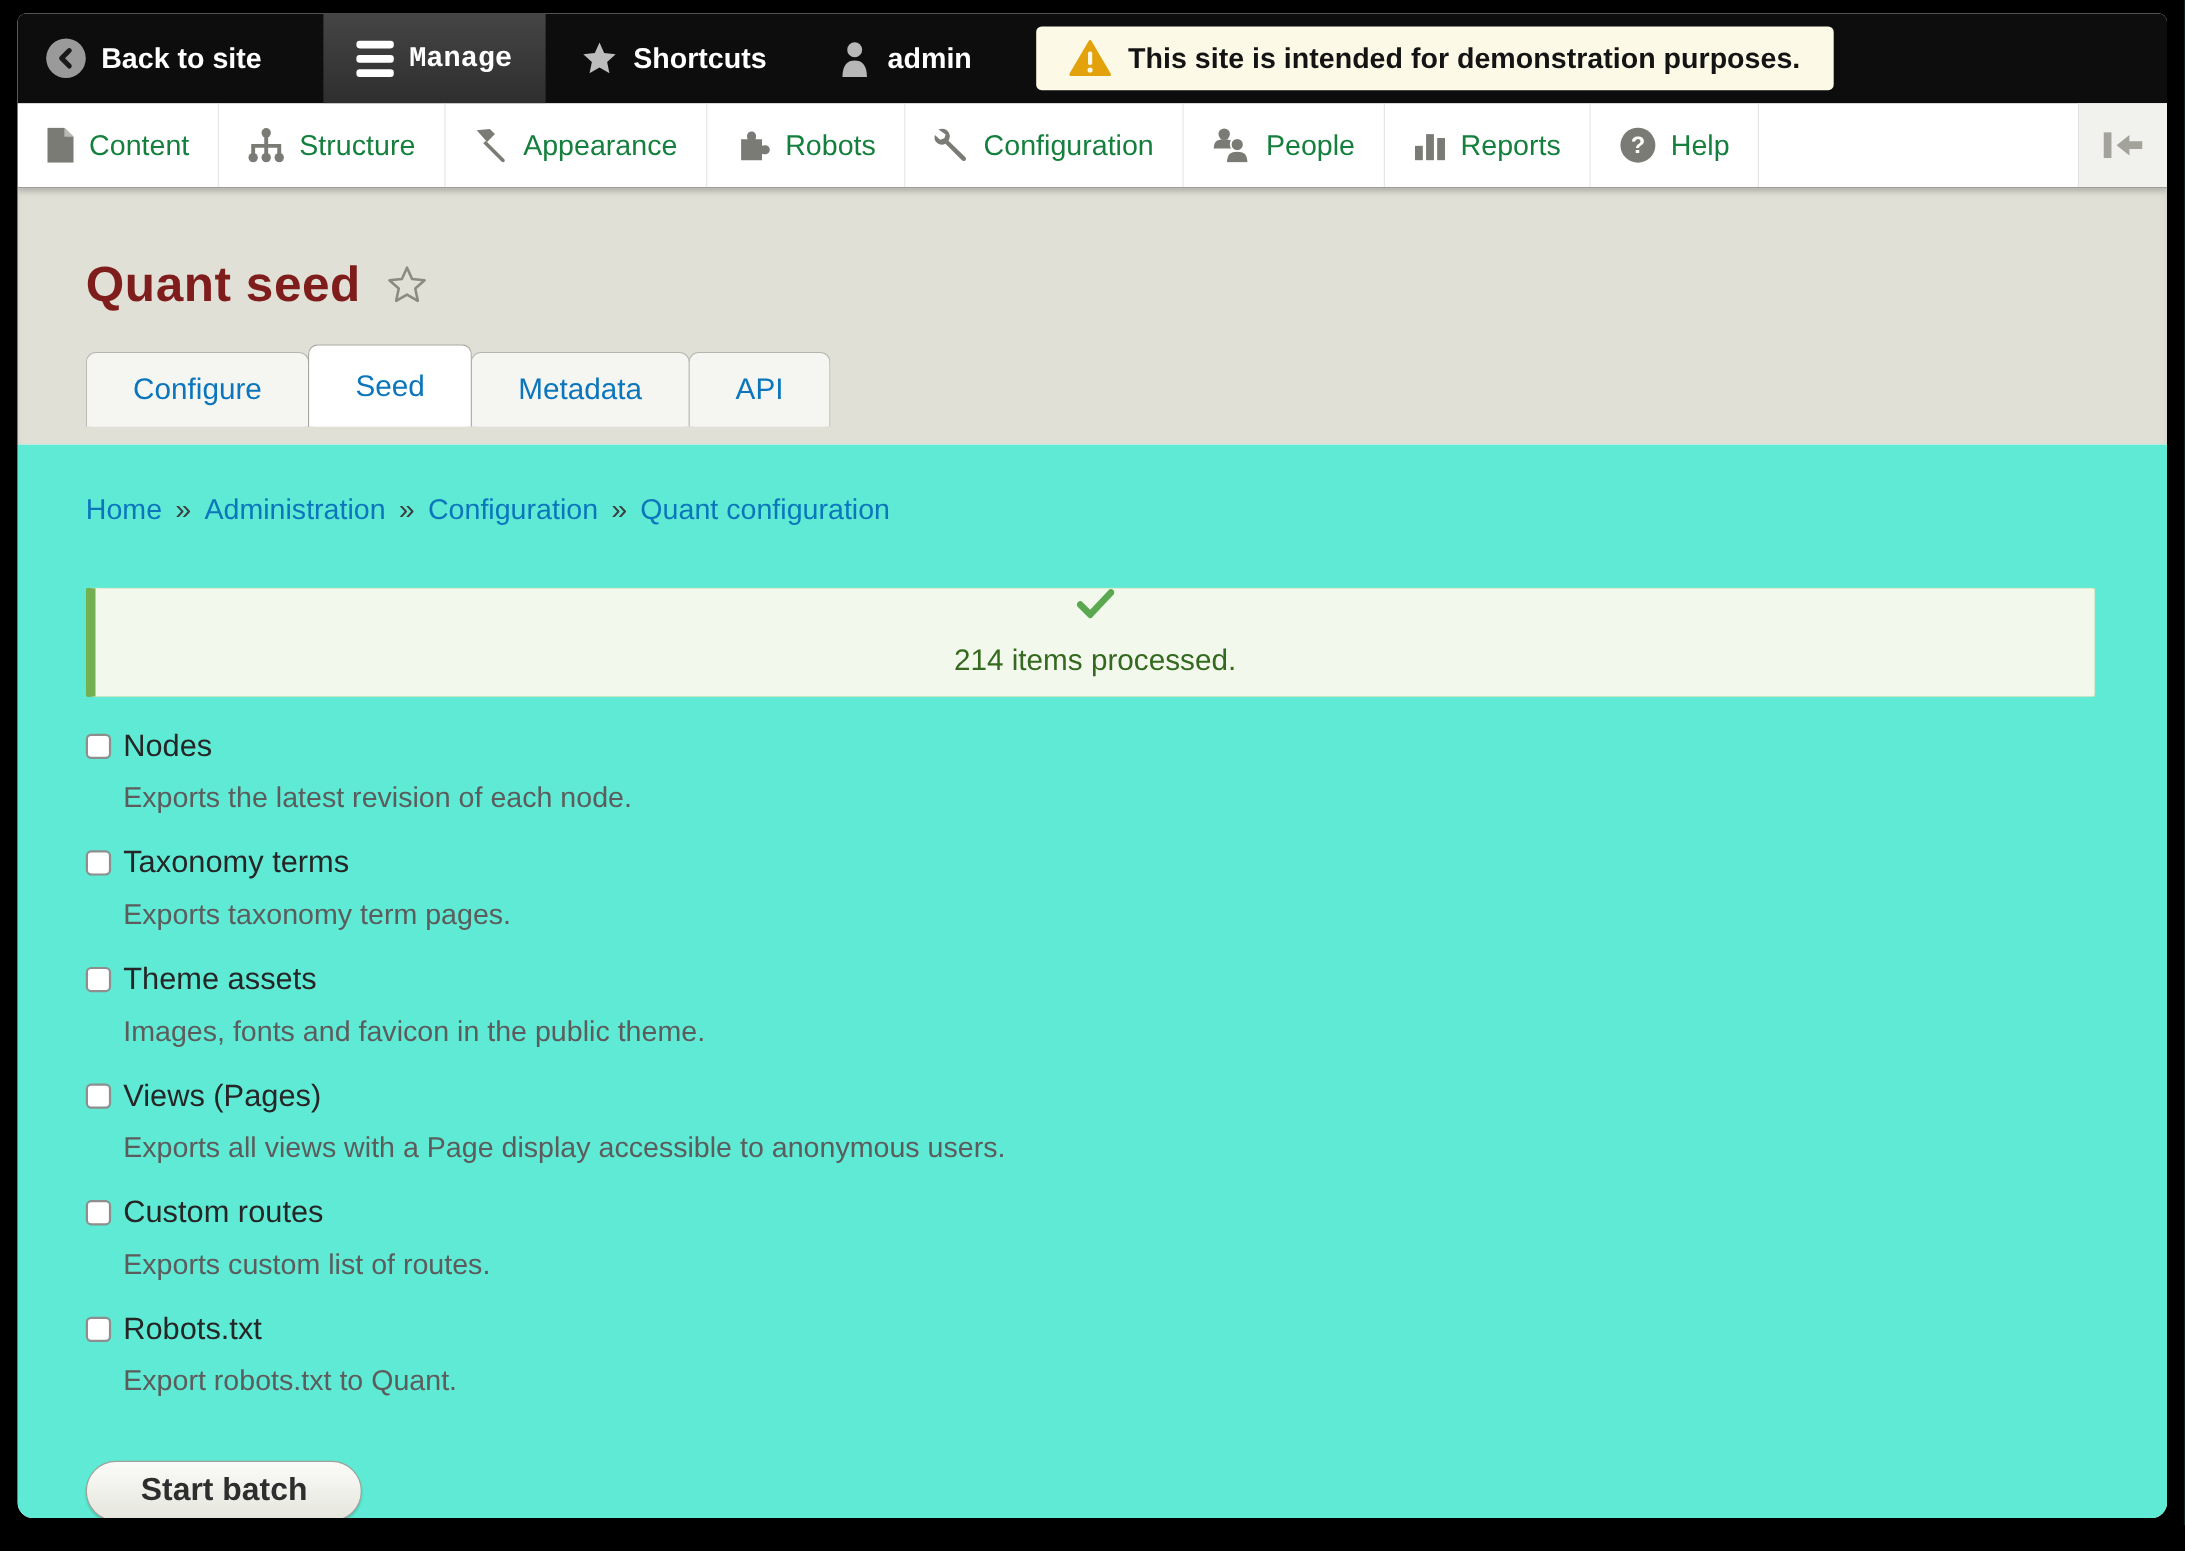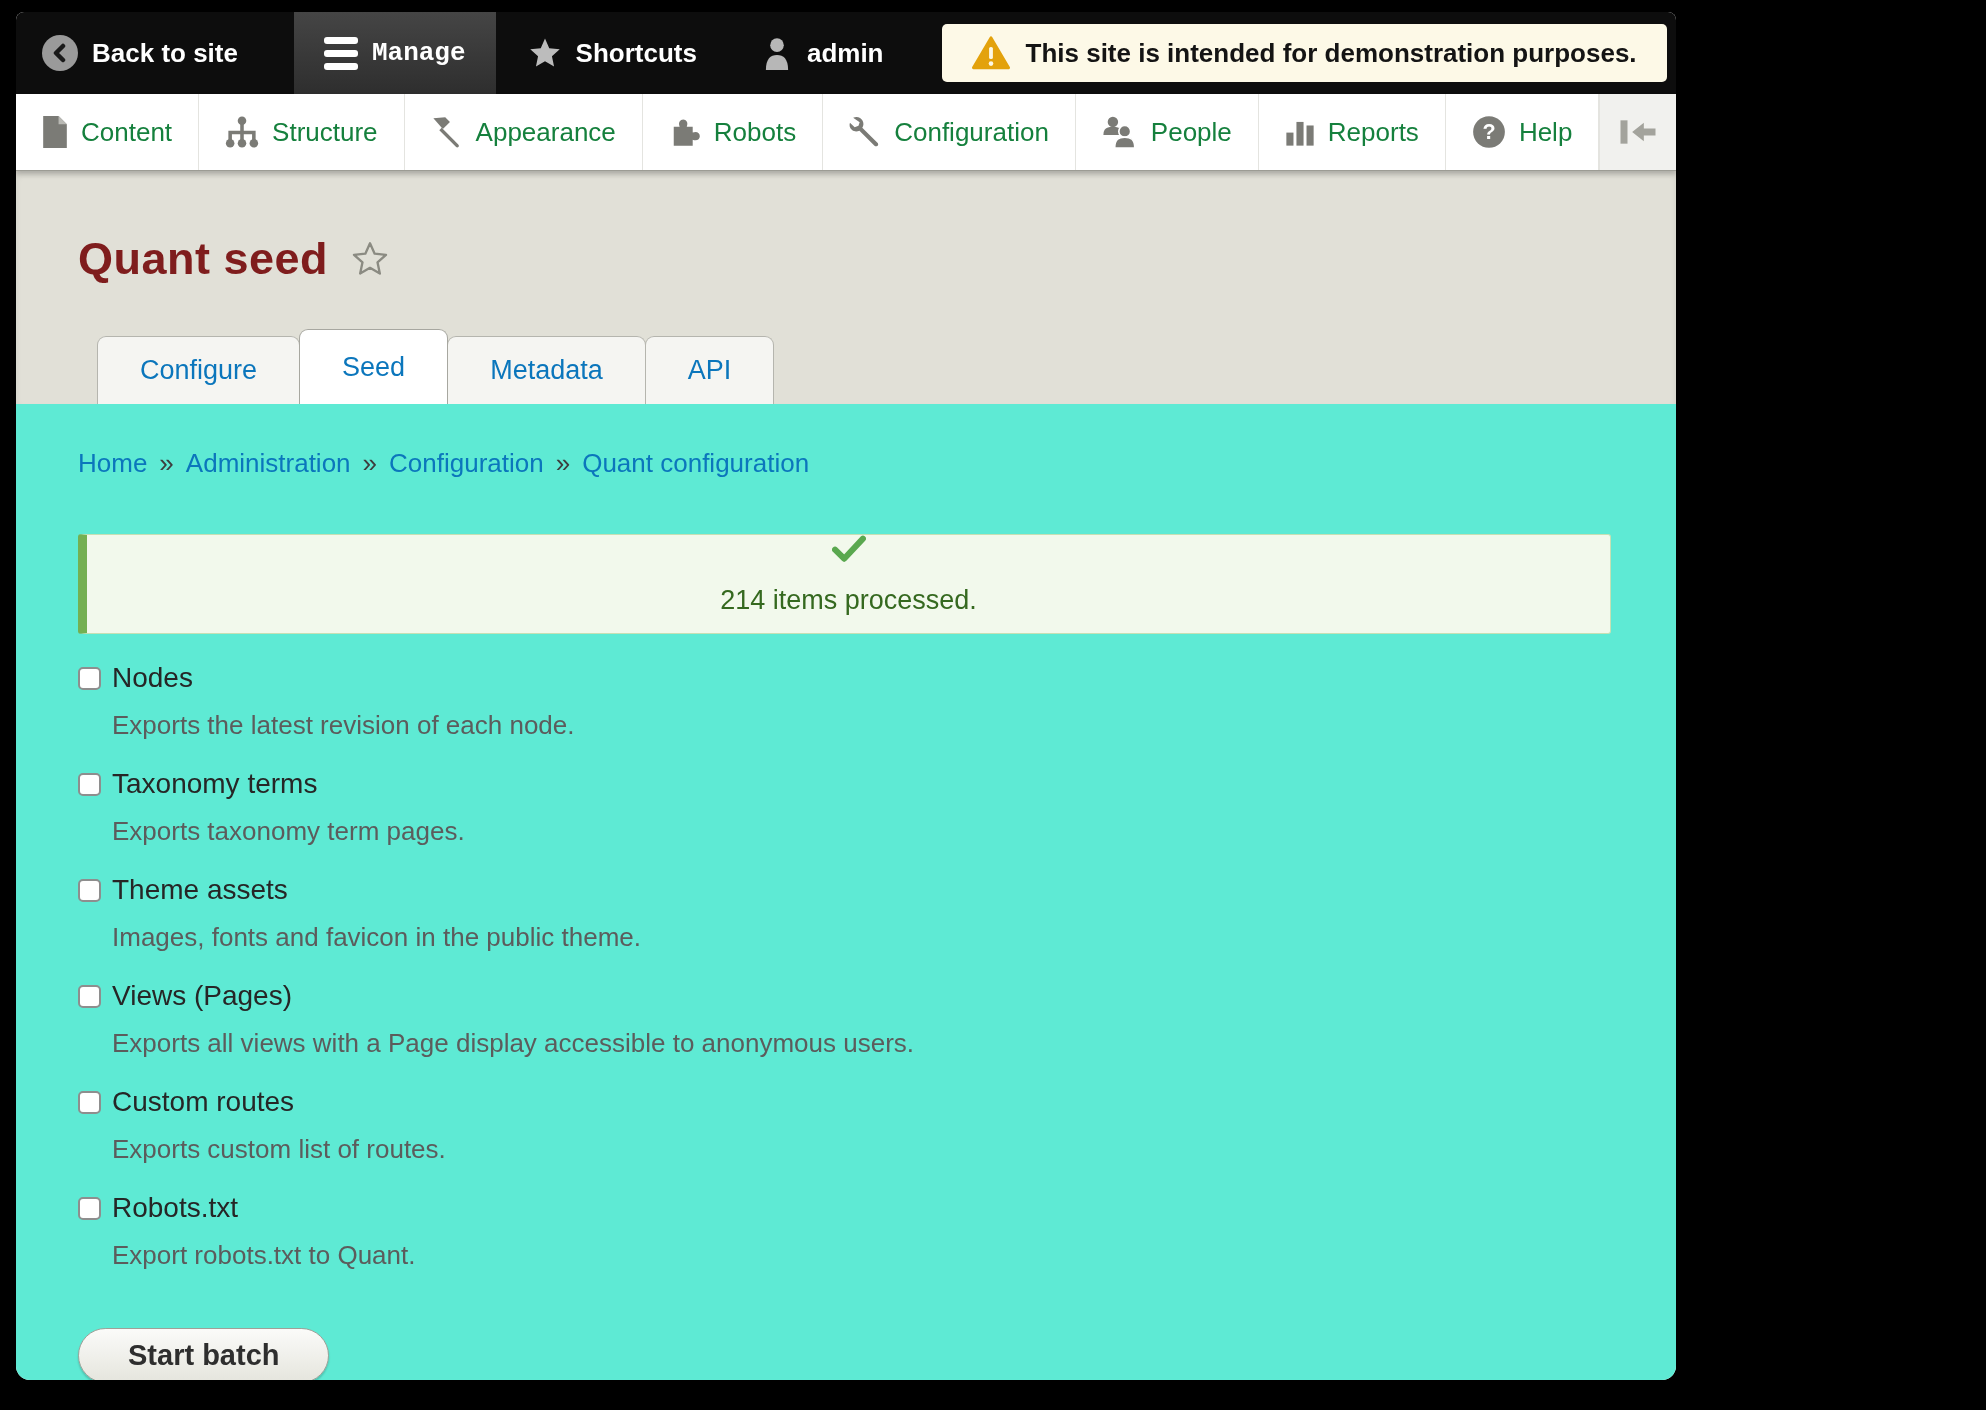--- a/index.html
+++ b/index.html
@@ -1,18 +1,18 @@
 <!DOCTYPE html>
 <html><head>
 <meta charset="utf-8">
 <style>
   * { margin:0; padding:0; box-sizing:border-box; }
   html,body { width:1986px; height:1410px; background:#000; font-family:"Liberation Sans", sans-serif; }
   .window {
-    position:absolute; left:16px; top:12px; width:1660px; height:1368px;
+    position:absolute; left:16px; top:12px; width:1954px; height:1368px;
     background:#fff; border-radius:8px 8px 14px 14px; overflow:hidden;
     display:flex; flex-direction:column;
   }
   
   .admin-bar {
     height:82px; background:#0d0d0d; display:flex; align-items:stretch; flex-shrink:0;
   }
   .admin-item {
     display:flex; align-items:center; gap:14px; padding:0 26px;
     color:#fff; font-weight:bold; font-size:26px; cursor:pointer; white-space:nowrap;
@@ -39,21 +39,21 @@
   }
   .tool-spacer { flex:1; border-right:1px solid #e4e4e0; }
   .tool-collapse {
     width:80px; background:#f1f1ee; display:flex; align-items:center; justify-content:center; cursor:pointer;
   }
   
   .page-header { background:#e1e0d7; padding:62px 0 0 62px; height:233px; flex-shrink:0;
     box-shadow:inset 0 4px 6px rgba(0,0,0,0.08); position:relative; }
   .title-row { display:flex; align-items:center; gap:22px; }
   .page-title { font-size:45px; font-weight:bold; color:#7f1d1d; letter-spacing:0.5px; }
-  .tabs { position:absolute; bottom:0; left:62px; display:flex; align-items:flex-end;margin-left:19px; }
+  .tabs { position:absolute; bottom:16px; left:62px; display:flex; align-items:flex-end; }
   .tab {
     height:68px; padding:0 42px; display:flex; align-items:center; justify-content:center;
     font-size:27px; color:#0b76bc; background:#f5f5f2; border:1px solid #b5b5ae;
     border-bottom:none; border-radius:9px 9px 0 0; margin-right:-1px; cursor:pointer; white-space:nowrap;
   }
   .tab.active { background:#fff; height:75px; position:relative; z-index:2; border-color:#a7a7a0; }
   
   .content { background:#5eead4; flex:1; padding:44px 65px 0 62px; }
   .breadcrumb { font-size:26px; color:#3d3d3d; display:flex; gap:12px; align-items:center; }
   .breadcrumb a { color:#0b76bc; text-decoration:none; cursor:pointer; }

